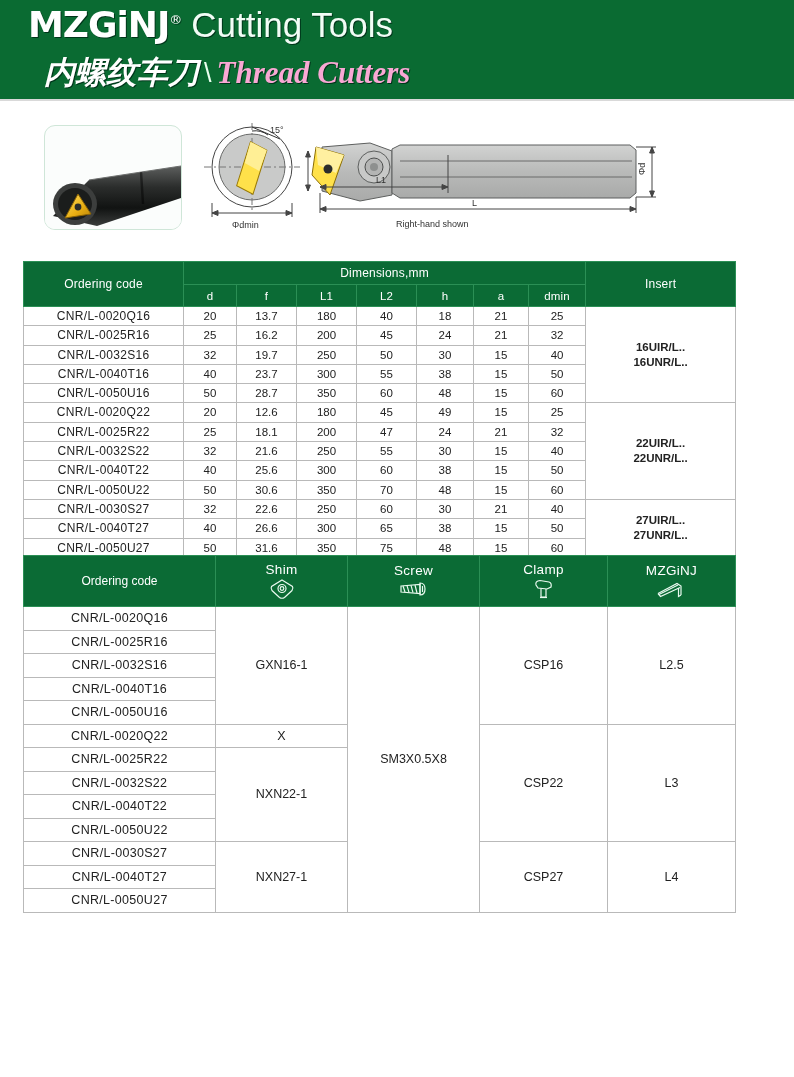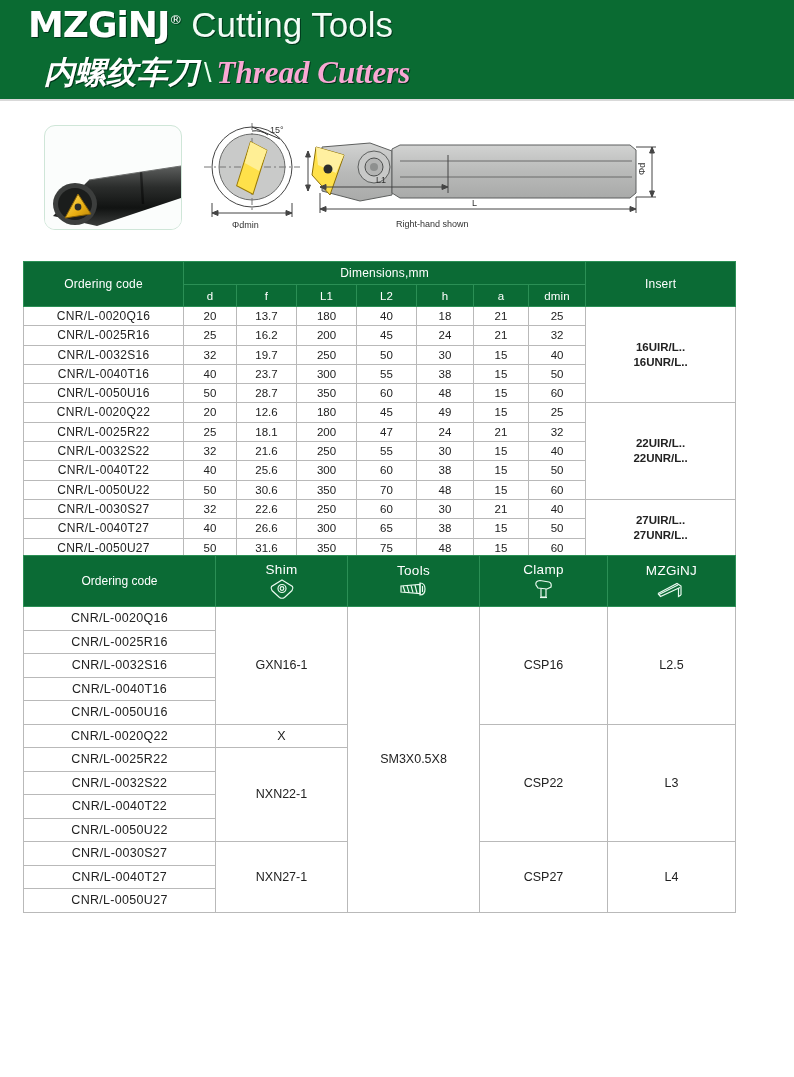--- a/index.html
+++ b/index.html
@@ -394,21 +394,21 @@
               <path d="M13 2 L23.5 8.5 Q24.5 10 23 12.5 L15.5 19.5 Q13 21 10.5 19.5 L3 12.5 Q1.5 10 2.5 8.5 Z"></path>
               <circle cx="13" cy="10.5" r="4"></circle>
                   <circle cx="13" cy="10.5" r="1.8"></circle>
             </g>
               </svg>
           </span>
         </span>
       </th>
       <th>
         <span class="th-stack">
-          <span class="lbl">Tools</span>
+          <span class="lbl">Screw</span>
           <span class="icon-w">
             <svg width="34" height="20" viewBox="0 0 34 20">
                 <g fill="none" stroke="#eafaf0" stroke-width="1.2">
               <path d="M4 7 L23 5.5 L23 14.5 L4 13 Z"></path>
               <path d="M6 7 L8 13 M10 6.6 L12 13.4 M14 6.3 L16 13.7 M18 6 L20 14"></path>
               <path d="M23 4 Q28 4 28 10 Q28 16 23 16 Z"></path>
               <path d="M25.5 7 L25.5 13"></path>
             </g>
               </svg>
           </span>

